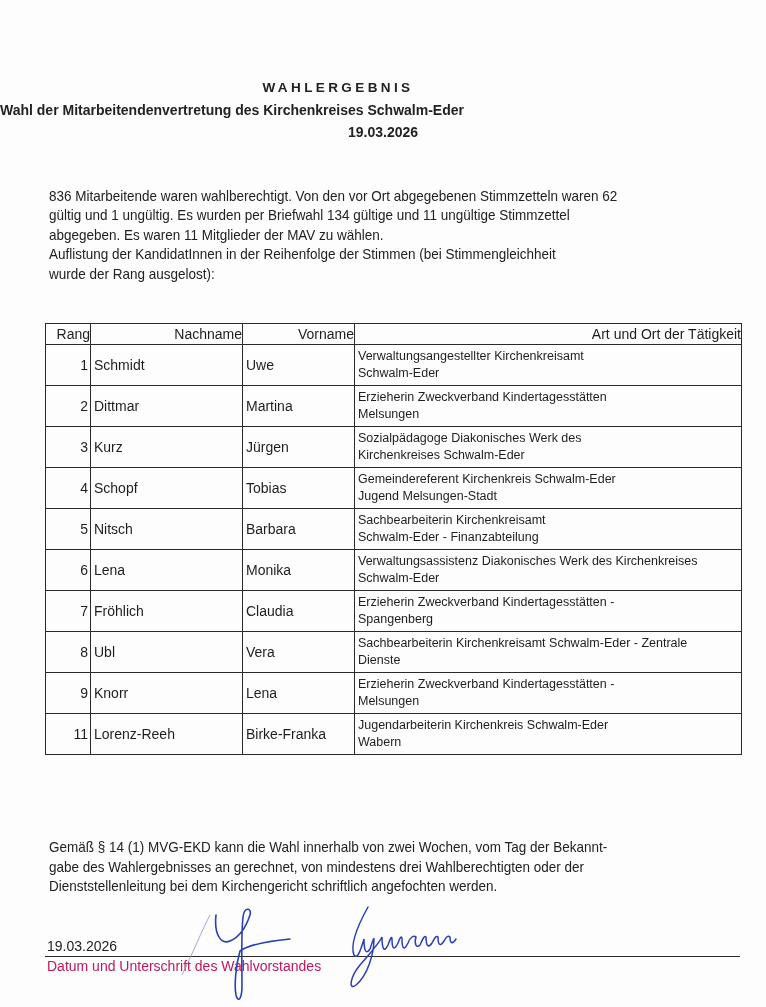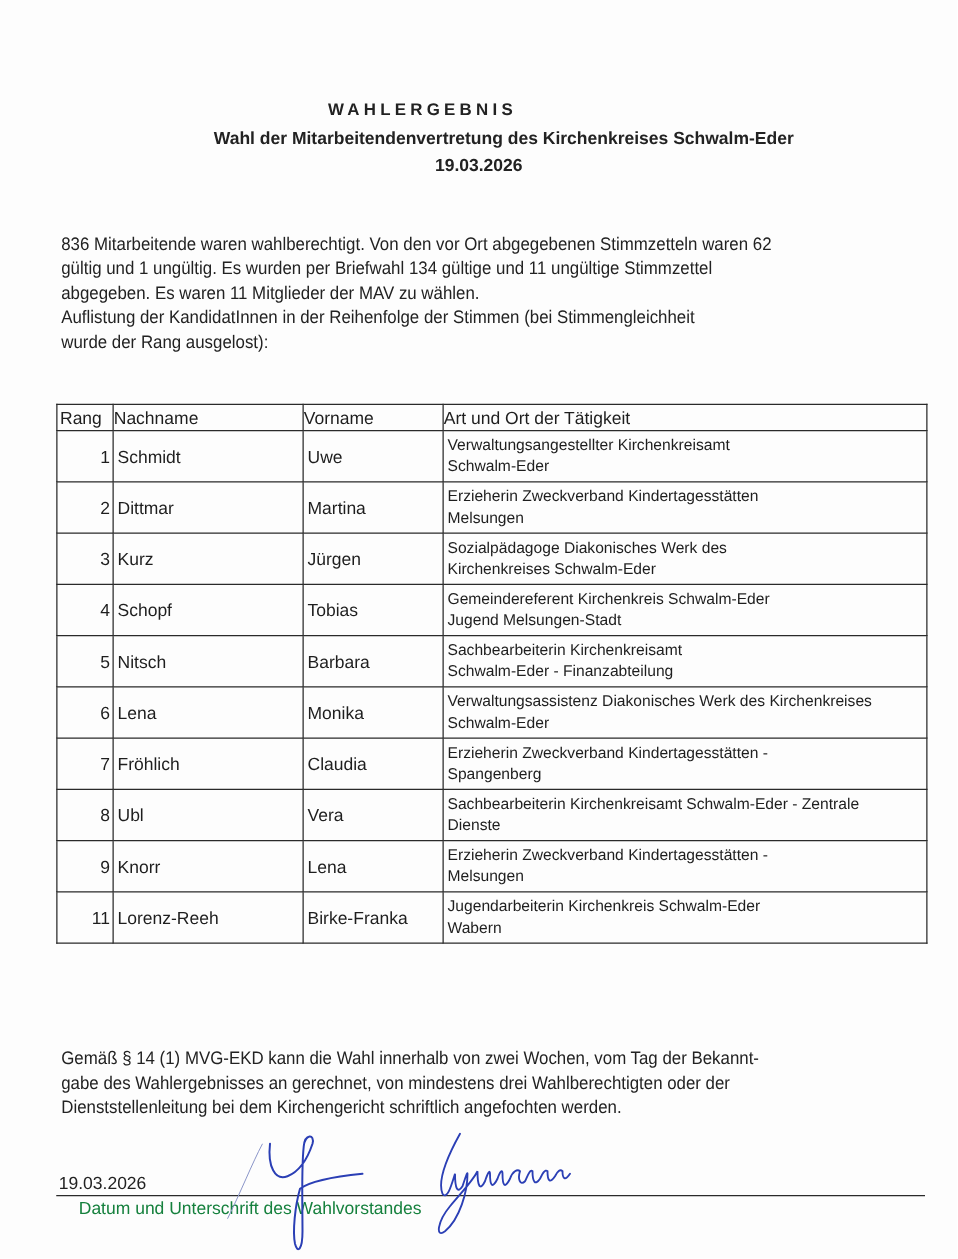--- a/index.html
+++ b/index.html
@@ -28,21 +28,21 @@
       text-align: center;
       font-weight: bold;
       font-size: 13.5px;
       letter-spacing: 3.4px;
       color: #222;
     }
     .subtitle {
       position: absolute;
       left: 0; width: 635px;
       top: 102px;
-      text-align: right;
+      text-align: left;
       font-weight: bold;
       font-size: 14px;
       color: #222;
     }
     .title-date {
       position: absolute;
       left: 0; width: 766px;
       top: 124px;
       text-align: center;
       font-weight: bold;
@@ -73,21 +73,21 @@
       color: #1e1e1e;
     }
     table.results th, table.results td {
       border: 1.5px solid #2a2a2a;
       padding: 0;
     }
     table.results th {
       font-weight: normal;
       height: 20px;
       font-size: 14px;
-      text-align: left;
+      text-align: right;
       line-height: 20px;
     }
     table.results td {
       height: 40px;
       vertical-align: middle;
     }
     col.c-rang { width: 45px; }
     col.c-nach { width: 152px; }
     col.c-vor { width: 112px; }
     col.c-art { width: 387px; }
@@ -132,22 +132,21 @@
       top: 956px;
       width: 695px;
       height: 0;
       border-top: 1.5px solid #2a2a2a;
     }
     .sig-label {
       position: absolute;
       left: 47px;
       top: 958px;
       font-size: 14px;
-      color: #15803d;
-      margin-left: 16px;
+      color: #be185d;
     }
     .signature-1, .signature-2 {
       position: absolute;
     }
     .signature-1 { left: 180px; top: 905px; }
     .signature-2 { left: 330px; top: 905px; }
   </style>
 </head>
 <body>
 

